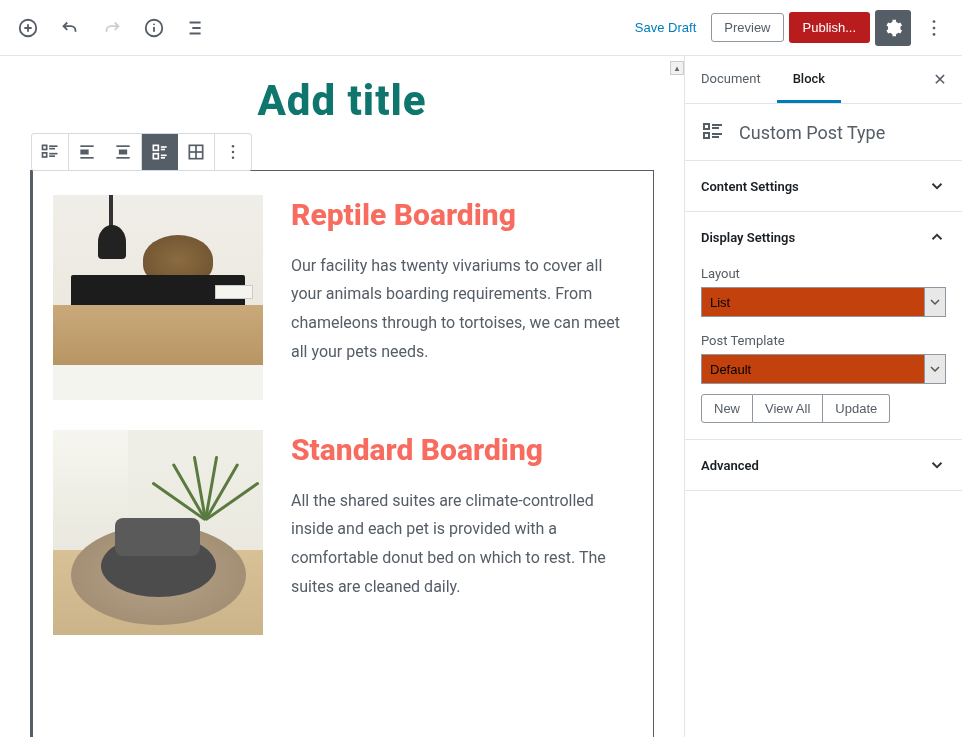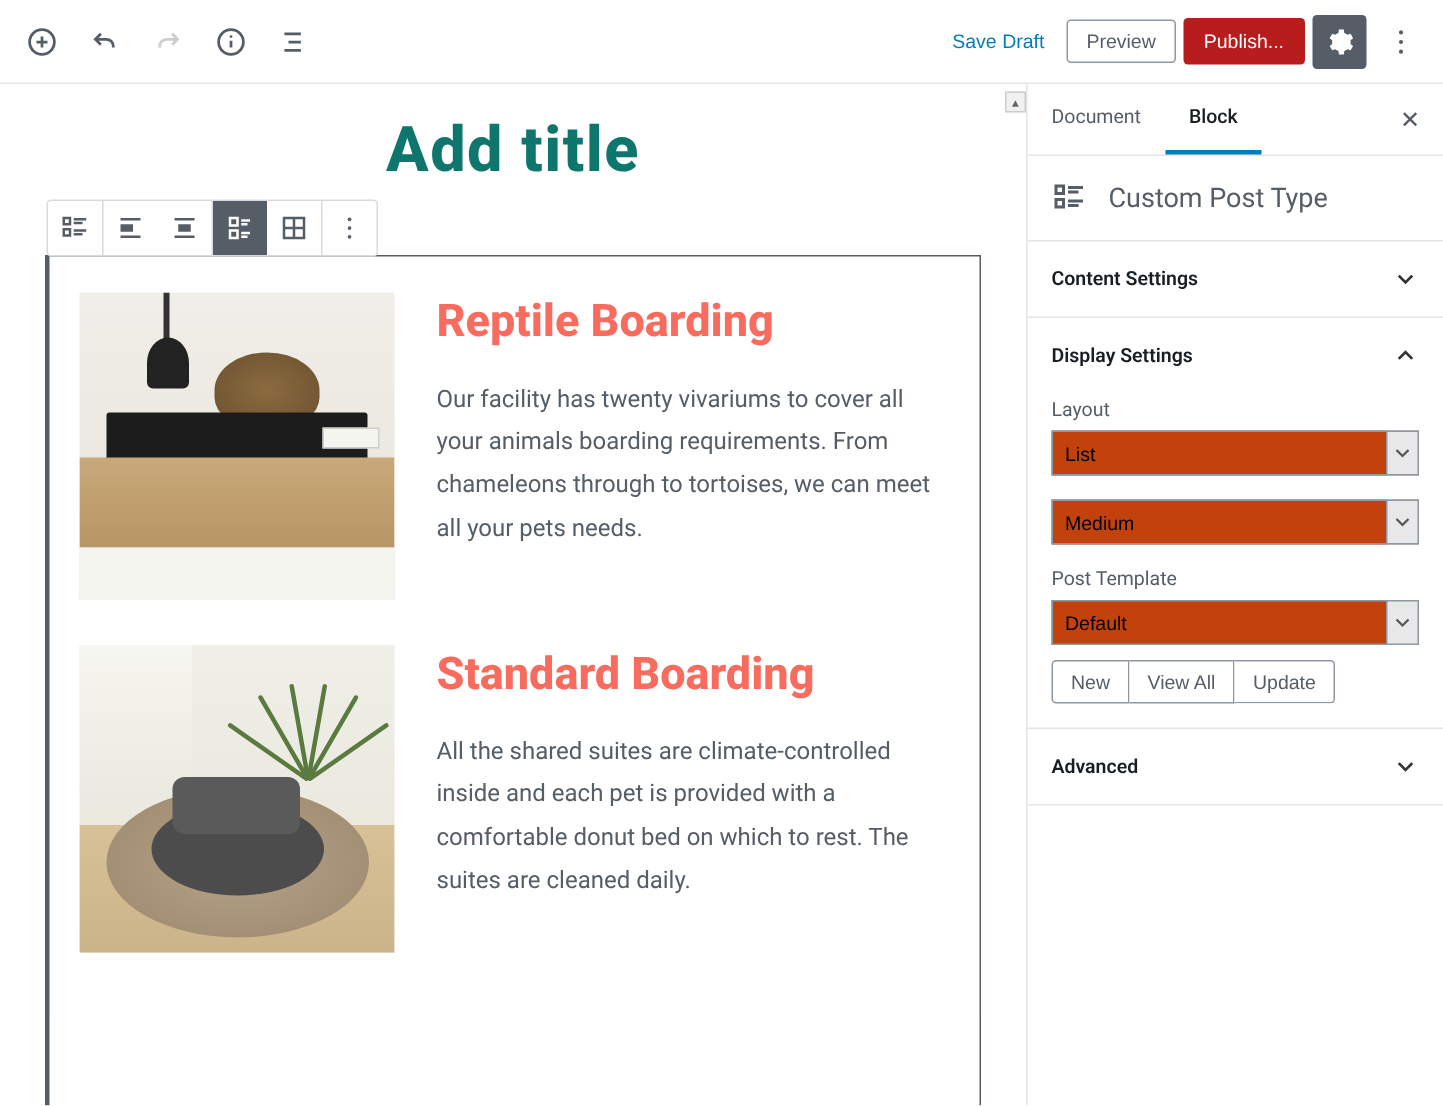--- a/index.html
+++ b/index.html
@@ -296,28 +296,20 @@
         <div class="field-label">Layout</div>
         <div class="select-wrap">
           <select><option>List</option></select>
           <div class="sel-btn">
               <svg viewBox="0 0 10 10">
                 <path d="M1 3l4 4 4-4" fill="none" stroke="#555" stroke-width="1.5"></path>
               </svg>
             </div>
         </div>
 
-        <div class="select-wrap">
-          <select><option>Medium</option></select>
-          <div class="sel-btn">
-              <svg viewBox="0 0 10 10">
-                <path d="M1 3l4 4 4-4" fill="none" stroke="#555" stroke-width="1.5"></path>
-              </svg>
-            </div>
-        </div>
 
         <div class="field-label">Post Template</div>
         <div class="select-wrap" style="margin-bottom:10px">
           <select><option>Default</option></select>
           <div class="sel-btn">
               <svg viewBox="0 0 10 10">
                 <path d="M1 3l4 4 4-4" fill="none" stroke="#555" stroke-width="1.5"></path>
               </svg>
             </div>
         </div>

